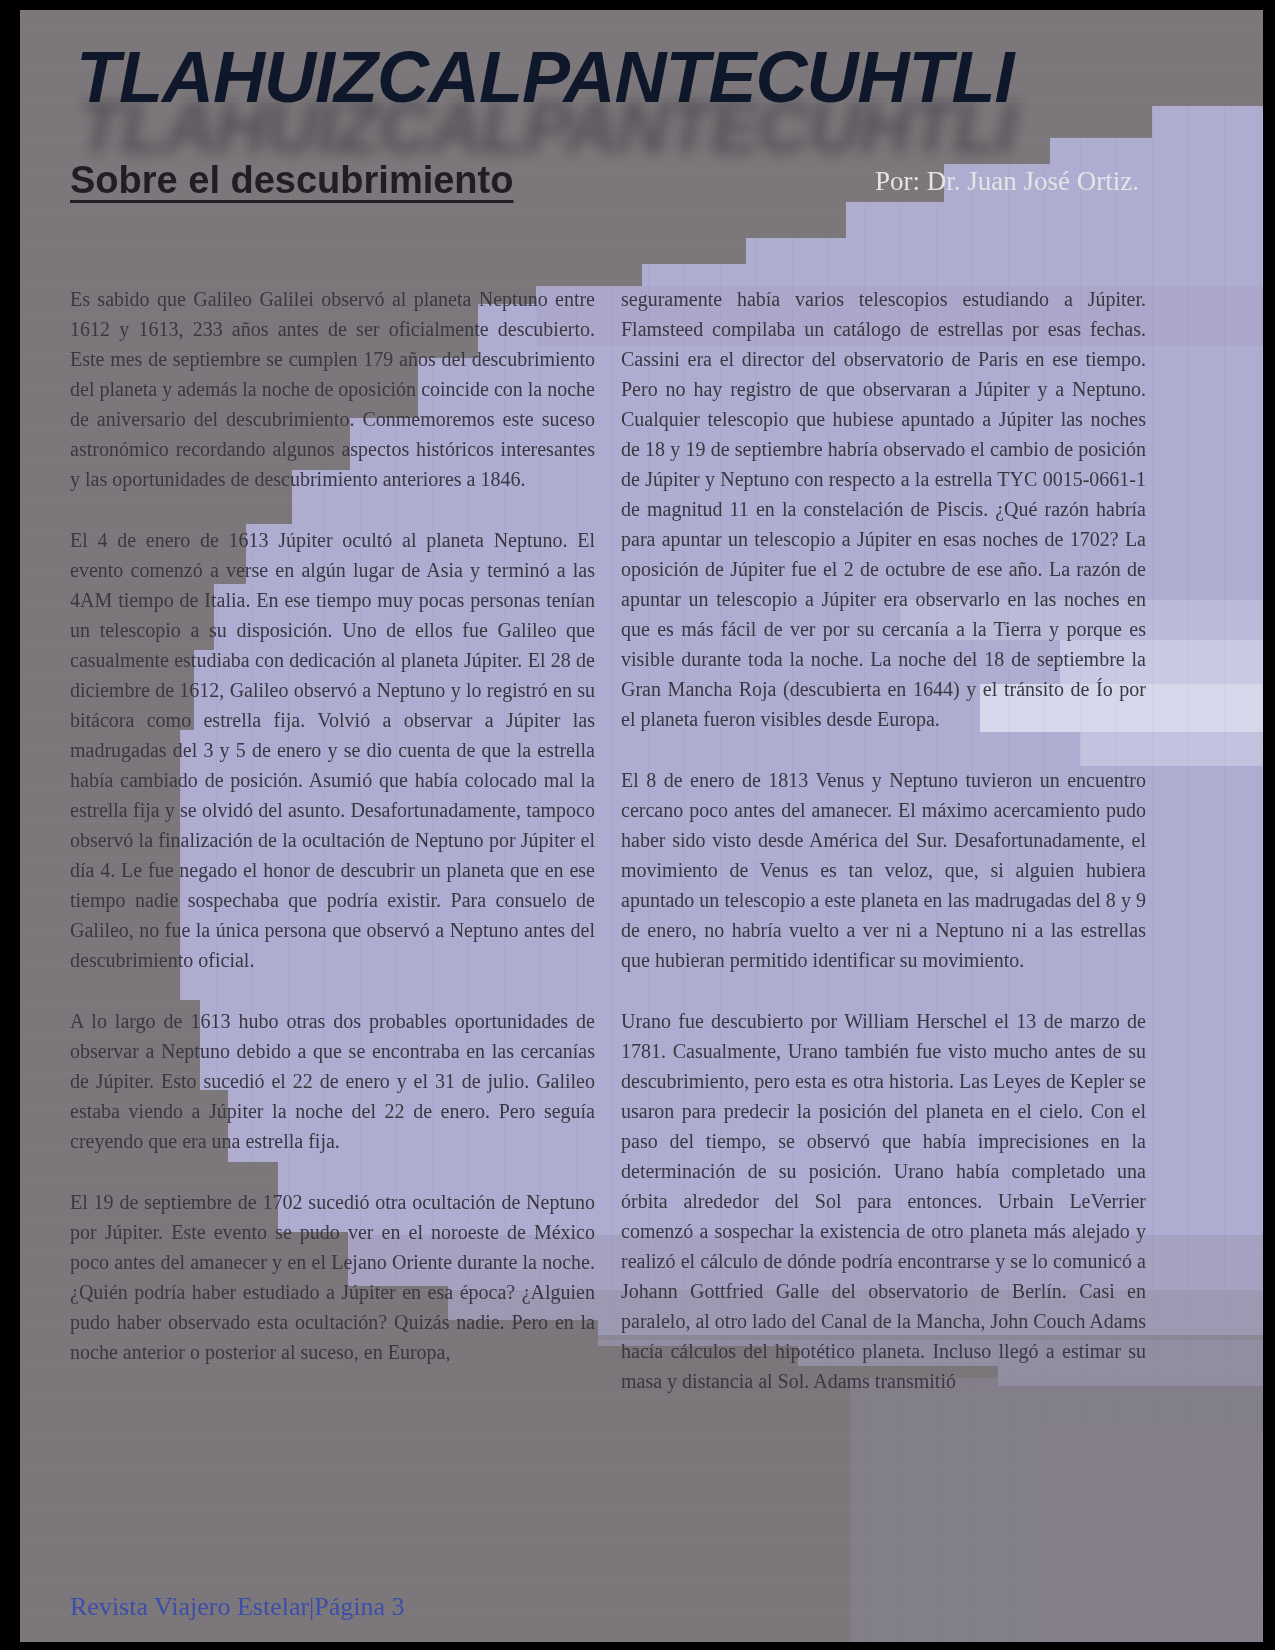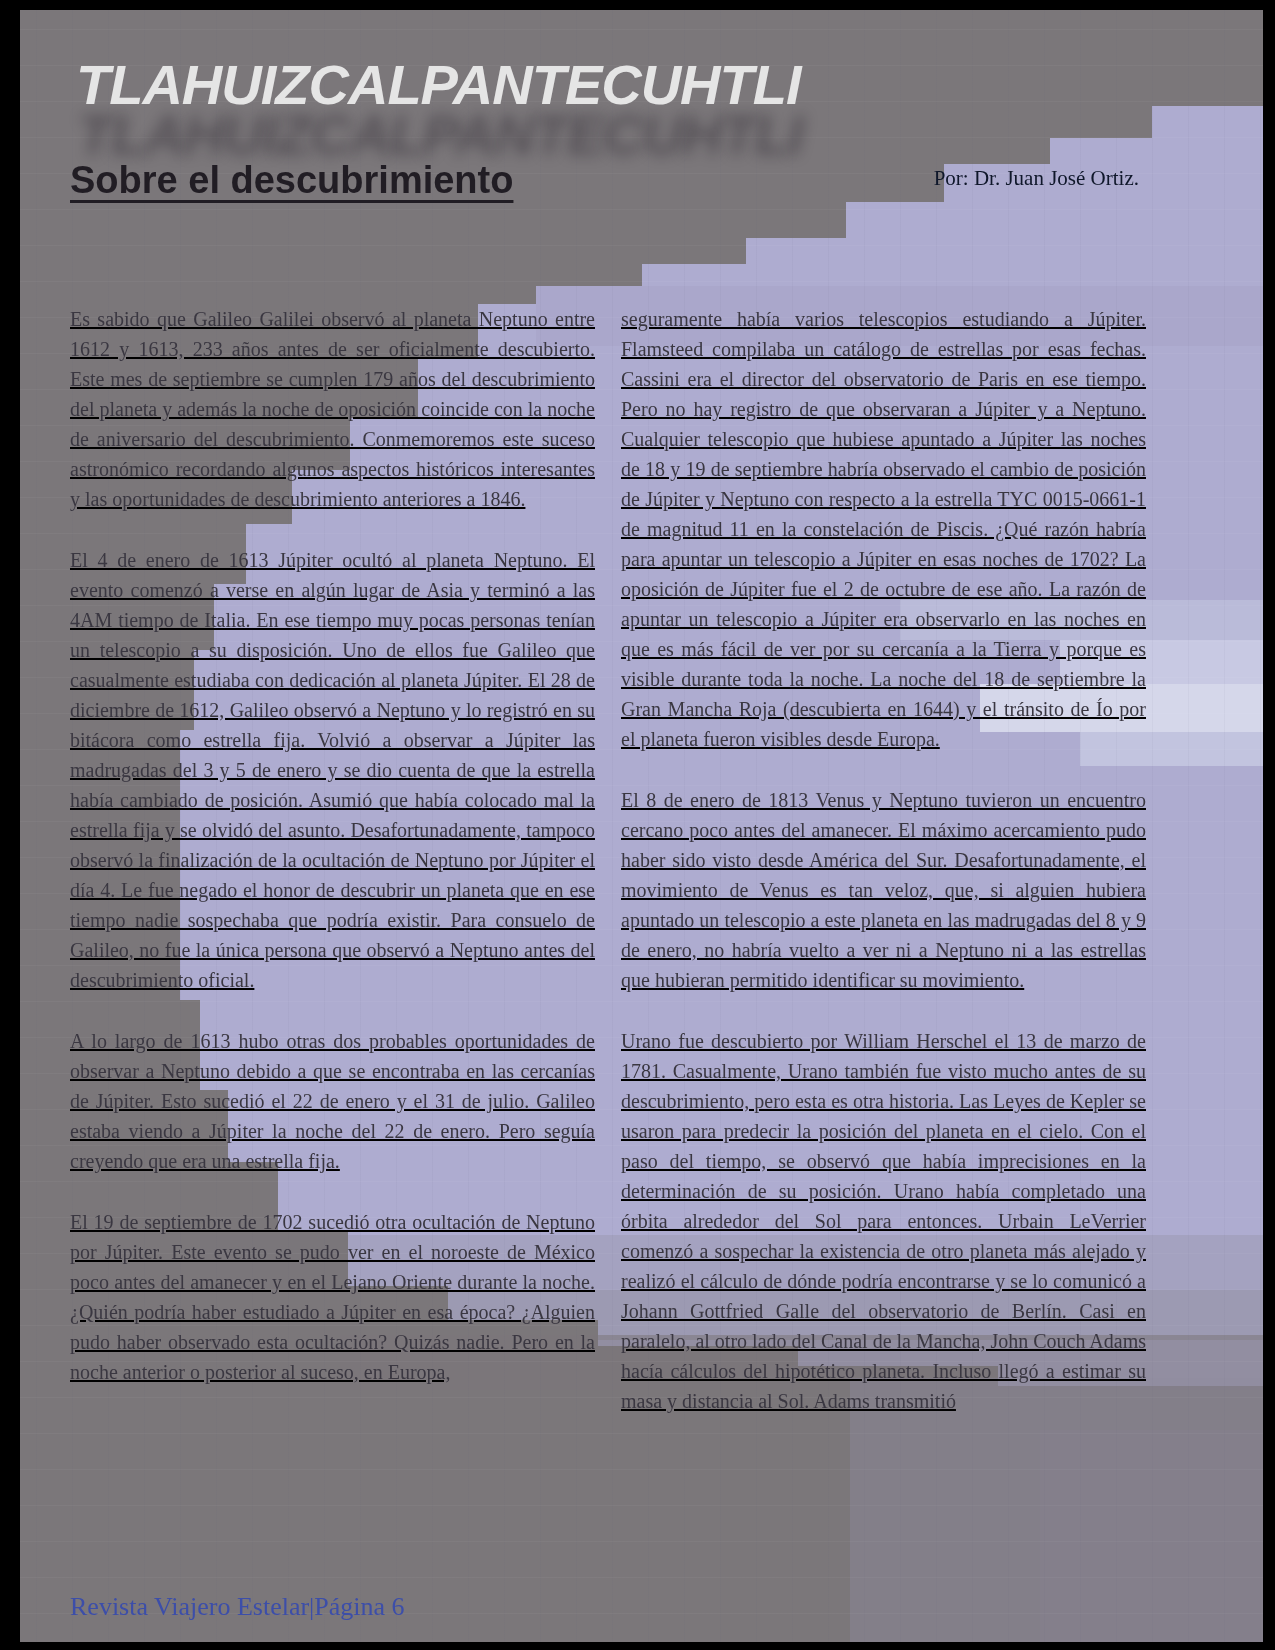--- a/index.html
+++ b/index.html
@@ -8,30 +8,30 @@
         font-family:"Liberation Serif", serif;}
   .bg-svg{position:absolute;left:0;top:0;width:1275px;height:1650px;display:block;}
   
   .pixel-grid{position:absolute;left:0;top:0;width:1275px;height:1650px;pointer-events:none;
     background-image:
       repeating-linear-gradient(0deg, rgba(255,255,255,0.035) 0 1px, rgba(0,0,0,0) 1px 36px),
       repeating-linear-gradient(90deg, rgba(90,90,120,0.05) 0 1px, rgba(0,0,0,0) 1px 36px);}
   .frame{position:absolute;left:0;top:0;right:0;bottom:0;pointer-events:none;
          border-style:solid;border-color:#000;border-width:10px 12px 8px 20px;}
   .content{position:absolute;left:0;top:0;width:1275px;height:1650px;}
-  .title{position:absolute;left:76px;top:52px;width:1100px;white-space:nowrap;
+  .title{position:absolute;left:76px;top:36px;width:1100px;white-space:nowrap;
          font-family:"Liberation Sans", sans-serif;font-weight:bold;font-style:italic;
-         font-size:56px;letter-spacing:-1px;color:#e5e5e5;
+         font-size:72px;letter-spacing:-1px;color:#0f172a;
          text-shadow:2px 50px 14px rgba(25,20,30,0.40);}
   .subtitle{position:absolute;left:70px;top:156px;width:560px;
             font-family:"Liberation Sans", sans-serif;font-weight:bold;
             font-size:38px;line-height:48px;color:#211d24;}
   .subtitle .sub-line{text-decoration:underline;text-decoration-thickness:3px;text-underline-offset:7px;text-align:right;}
-  .byline{position:absolute;right:136px;top:166px;font-size:21px;color:#0f172a;}
-  .columns{position:absolute;left:70px;top:304px;width:1078px;display:flex;gap:26px;text-decoration:underline;}
+  .byline{position:absolute;right:136px;top:166px;font-size:27px;color:#e5e5e5;}
+  .columns{position:absolute;left:70px;top:284px;width:1078px;display:flex;gap:26px;}
   .col{width:525px;font-size:20px;line-height:30px;text-align:justify;color:#3a3741;}
   .col p{margin:0 0 31px 0;padding:0;}
   .footer{position:absolute;left:70px;top:1592px;font-size:26px;color:#3c4ea9;
           display:flex;align-items:baseline;}
 </style>
 </head>
 <body>
 
 <div class="page">
 
@@ -79,19 +79,19 @@
       <div class="col">
           <p>seguramente había varios telescopios estudiando a Júpiter. Flamsteed compilaba un catálogo de estrellas por esas fechas. Cassini era el director del observatorio de Paris en ese tiempo. Pero no hay registro de que observaran a Júpiter y a Neptuno. Cualquier telescopio que hubiese apuntado a Júpiter las noches de 18 y 19 de septiembre habría observado el cambio de posición de Júpiter y Neptuno con respecto a la estrella TYC 0015-0661-1 de magnitud 11 en la constelación de Piscis. ¿Qué razón habría para apuntar un telescopio a Júpiter en esas noches de 1702? La oposición de Júpiter fue el 2 de octubre de ese año. La razón de apuntar un telescopio a Júpiter era observarlo en las noches en que es más fácil de ver por su cercanía a la Tierra y porque es visible durante toda la noche. La noche del 18 de septiembre la Gran Mancha Roja (descubierta en 1644) y el tránsito de Ío por el planeta fueron visibles desde Europa.</p>
           <p>El 8 de enero de 1813 Venus y Neptuno tuvieron un encuentro cercano poco antes del amanecer. El máximo acercamiento pudo haber sido visto desde América del Sur. Desafortunadamente, el movimiento de Venus es tan veloz, que, si alguien hubiera apuntado un telescopio a este planeta en las madrugadas del 8 y 9 de enero, no habría vuelto a ver ni a Neptuno ni a las estrellas que hubieran permitido identificar su movimiento.</p>
           <p>Urano fue descubierto por William Herschel el 13 de marzo de 1781. Casualmente, Urano también fue visto mucho antes de su descubrimiento, pero esta es otra historia. Las Leyes de Kepler se usaron para predecir la posición del planeta en el cielo. Con el paso del tiempo, se observó que había imprecisiones en la determinación de su posición. Urano había completado una órbita alrededor del Sol para entonces. Urbain LeVerrier comenzó a sospechar la existencia de otro planeta más alejado y realizó el cálculo de dónde podría encontrarse y se lo comunicó a Johann Gottfried Galle del observatorio de Berlín. Casi en paralelo, al otro lado del Canal de la Mancha, John Couch Adams hacía cálculos del hipotético planeta. Incluso llegó a estimar su masa y distancia al Sol. Adams transmitió</p>
         </div>
     </div>
 
     <div class="footer">
       <span>Revista Viajero Estelar</span>
       <span>|</span>
-      <span>Página 6</span>
+      <span>Página 3</span>
     </div>
 
   </div>
 
   <div class="frame"></div>
 </div>
 
 </body></html>

